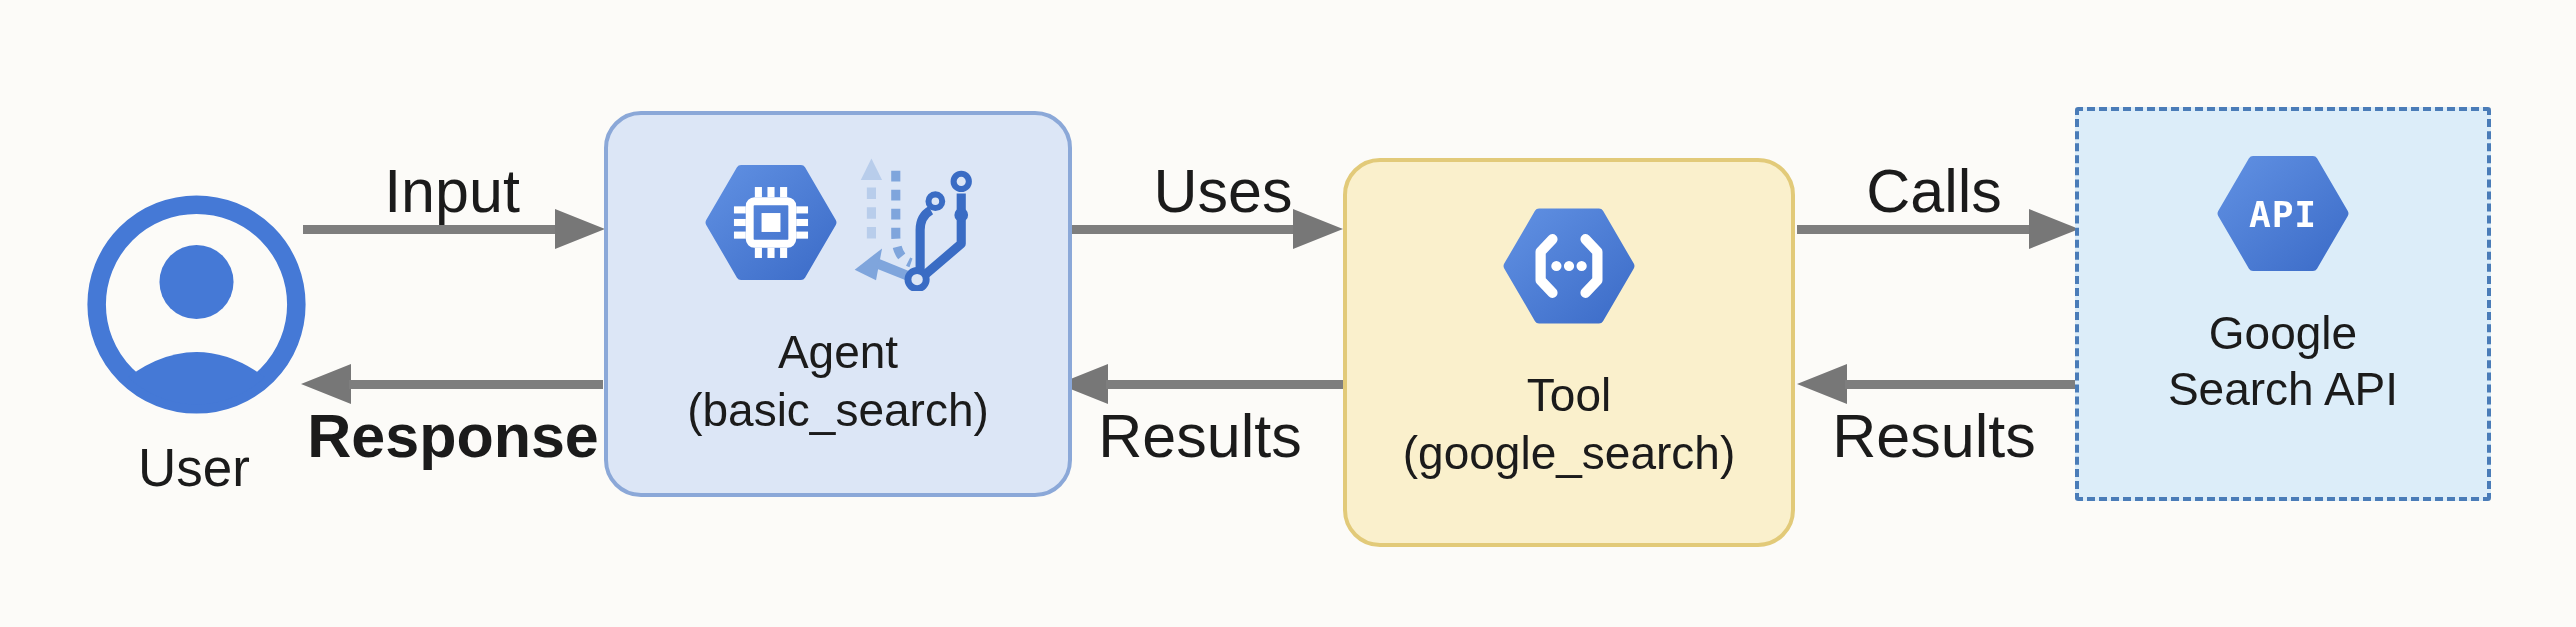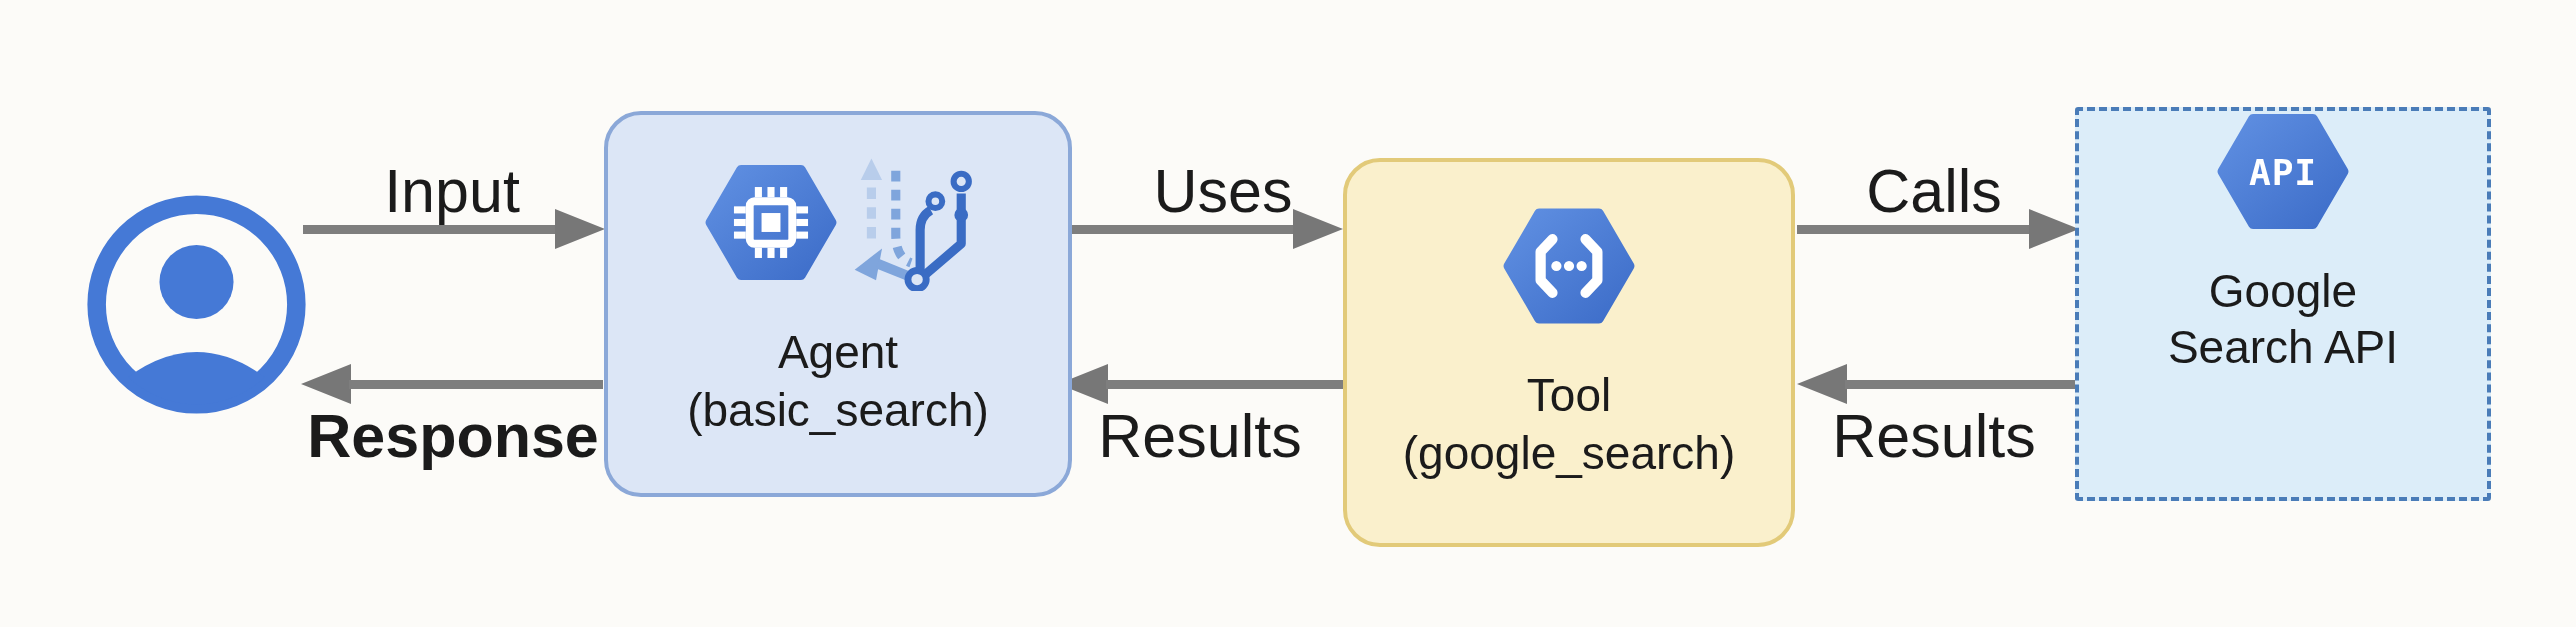--- a/index.html
+++ b/index.html
@@ -21,20 +21,21 @@
   }
   .tool-box{
     left:1343px;top:113px;width:452px;height:389px;
     background:#faf0cc;border:4.8px solid #e2ca79;border-radius:37px;
     padding-top:40px;
     margin-top:45px;
   }
   .api-box{
     left:2075px;top:107px;width:416px;height:394px;
     background:#dcedf9;border:4.8px dashed #4a7cb8;border-radius:3.2px;
+    padding-top:42px;
   }
   .icon-row{display:flex;align-items:center;gap:11.3px;height:127px;}
   .box-title{font-size:46px;line-height:58px;text-align:center;margin-top:37px;white-space:nowrap;}
   .box-subtitle{font-size:46px;line-height:58px;text-align:left;white-space:nowrap;}
   .api-box .box-title{margin-top:31px;line-height:56px;}
   .api-box .box-subtitle{line-height:56px;}
   
   .user-icon{position:absolute;left:87px;top:195px;}
   .user-label{
     position:absolute;left:194px;top:467px;transform:translate(-50%,-50%);
@@ -67,20 +68,21 @@
       <clipPath id="userClip">
           <circle cx="136" cy="136" r="124"></circle>
         </clipPath>
     </defs>
     <circle cx="136" cy="136" r="124" fill="none" stroke="#4579d6" stroke-width="23"></circle>
     <circle cx="136" cy="108" r="46" fill="#4579d6"></circle>
     <g clip-path="url(#userClip)">
       <path d="M 36,238 Q 136,152 236,238 L 236,300 L 36,300 Z" fill="#4579d6"></path>
     </g>
   </svg>
+  <div class="user-label">User</div>
 
   <div>
     <div class="shaft" style="left:303px;top:225px;width:254px;"></div>
     <div class="head-right" style="left:555px;top:209px;"></div>
   </div>
   <div class="edge-label" style="left:452px;top:191px;">Input</div>
 
   <div>
     <div class="head-left" style="left:301px;top:364px;"></div>
     <div class="shaft" style="left:349px;top:380px;width:254px;"></div>

